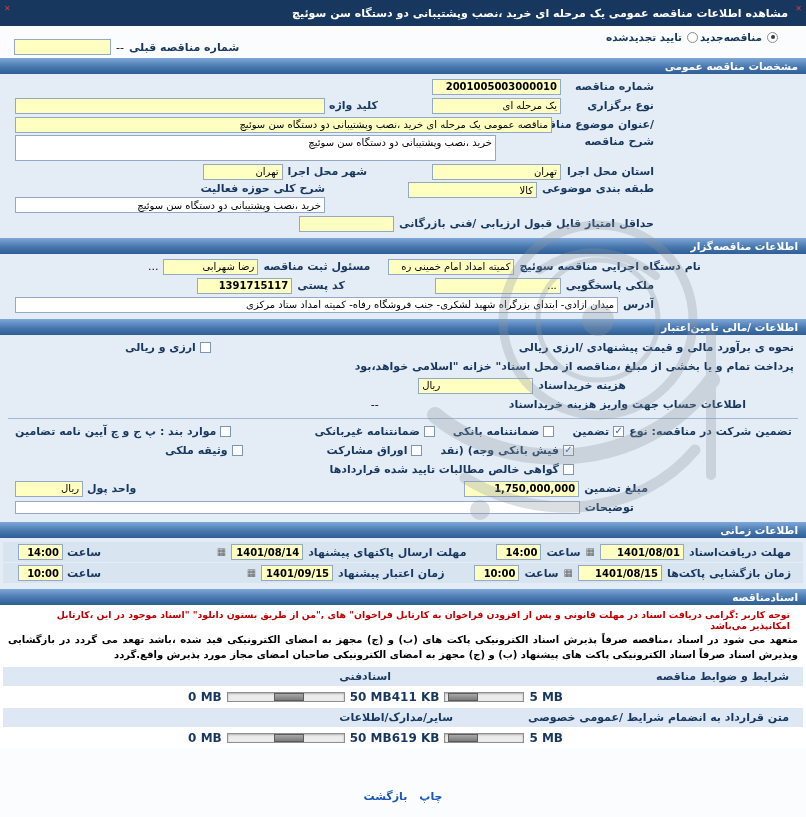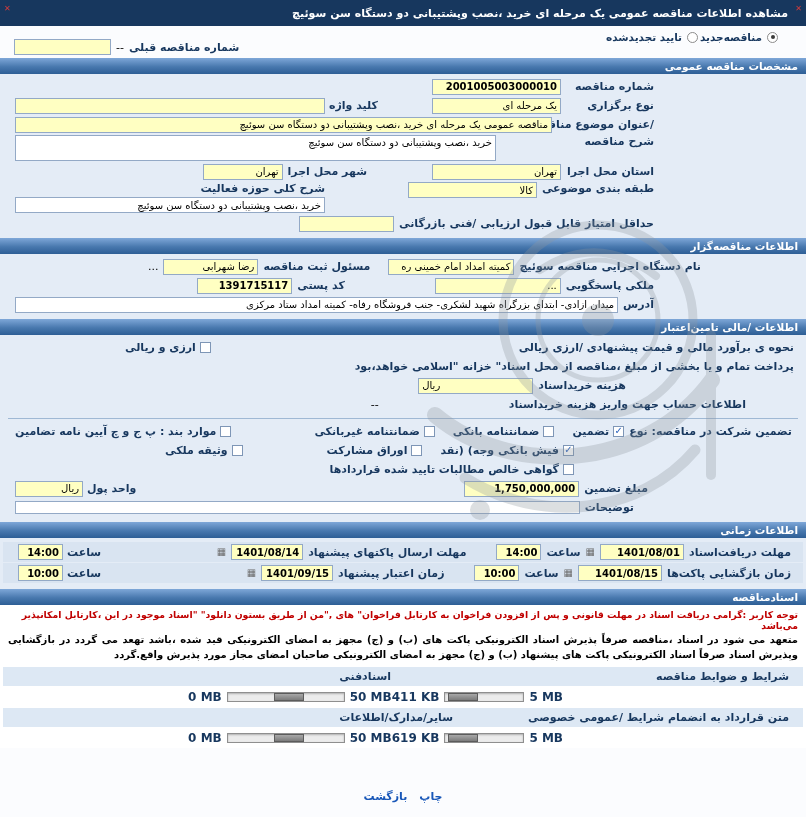--- a/index.html
+++ b/index.html
@@ -45,21 +45,21 @@
 .me150{margin-inline-end:150px}
 .cb{width:11px;height:11px;border:1px solid #7e96b6;background:#fff;display:inline-flex;
   align-items:center;justify-content:center;flex:none}
 .cb.checked::after{content:"✓";color:#2b63bd;font-size:10px;font-weight:bold;line-height:1;margin-top:-1px}
 .opt{display:flex;align-items:center;gap:4px}
 .black{color:#000}
 .divider{border-top:1px solid #9fb8d4;margin:4px 8px 3px}
 .cal{color:#6b6b6b;font-size:10px;line-height:1;flex:none}
 .trow{background:#d9e4f1;margin:1px 3px;padding-top:2px;padding-bottom:2px}
 .docs{background:#fff}
-.notice{color:#c00000;font-weight:bold;font-size:9.3px;text-align:right;padding:4px 8px 1px}
+.notice{color:#c00000;font-weight:bold;font-size:9.3px;text-align:right;padding:4px 16px 1px}
 .commit{color:#000;font-weight:bold;font-size:10px;line-height:1.45;text-align:justify;padding:1px 8px 4px}
 .lblrow{background:#dde8f4;margin:1px 3px;padding-top:2px;padding-bottom:2px}
 .filerow{display:flex;align-items:center;padding:3px 240px 3px 15px;margin:1px 3px}
 .slider{direction:ltr;display:flex;align-items:center;gap:5px;font-size:12px;color:#17375e;font-weight:bold}
 .track{position:relative;height:10px;border:1px solid #8f8f8f;background:#ececec;
   box-shadow:inset 0 1px 2px rgba(0,0,0,.25);flex:none}
 .track.wide{width:118px}
 .track.narrow{width:80px}
 .thumb{position:absolute;top:0;height:8px;width:30px;background:linear-gradient(180deg,#a8a8a8,#7c7c7c);border:1px solid #5c5c5c}
 .thumb.mid{left:40%}

